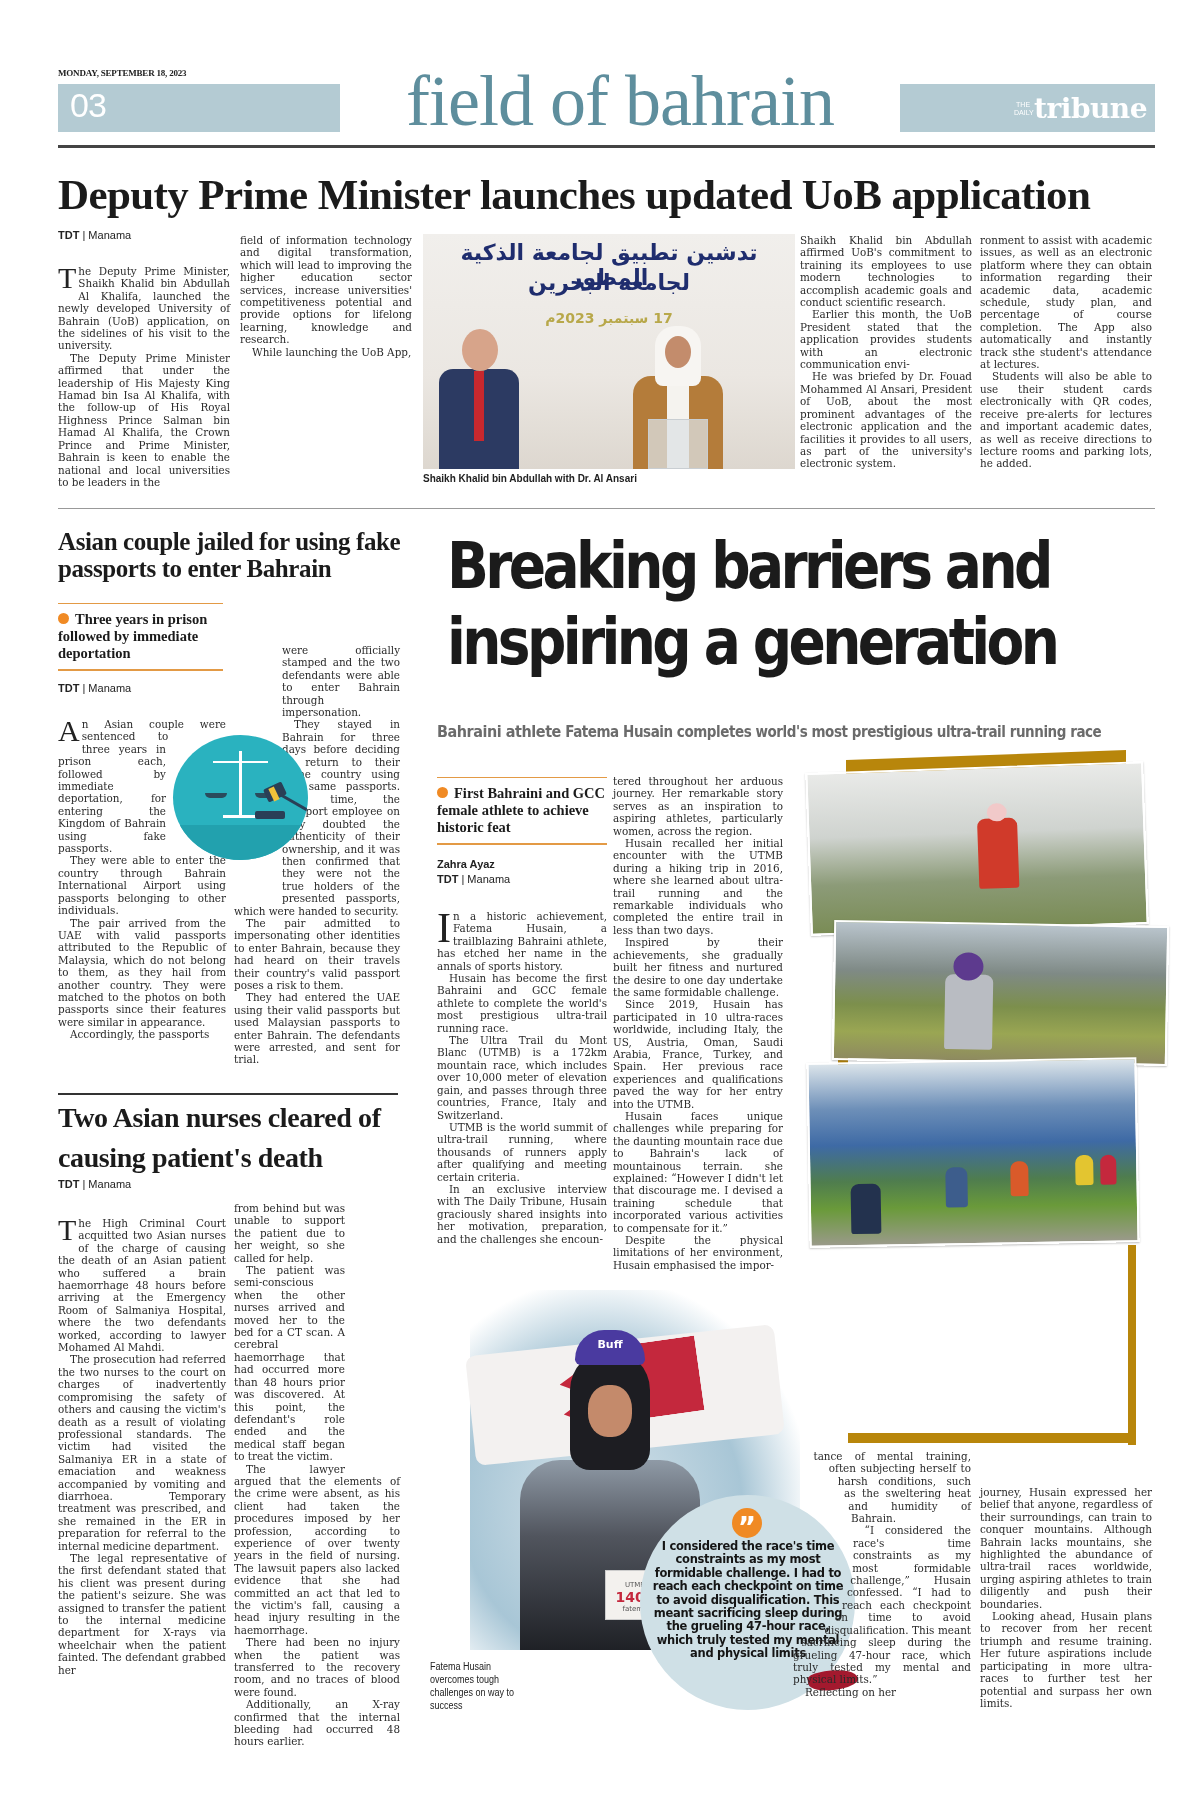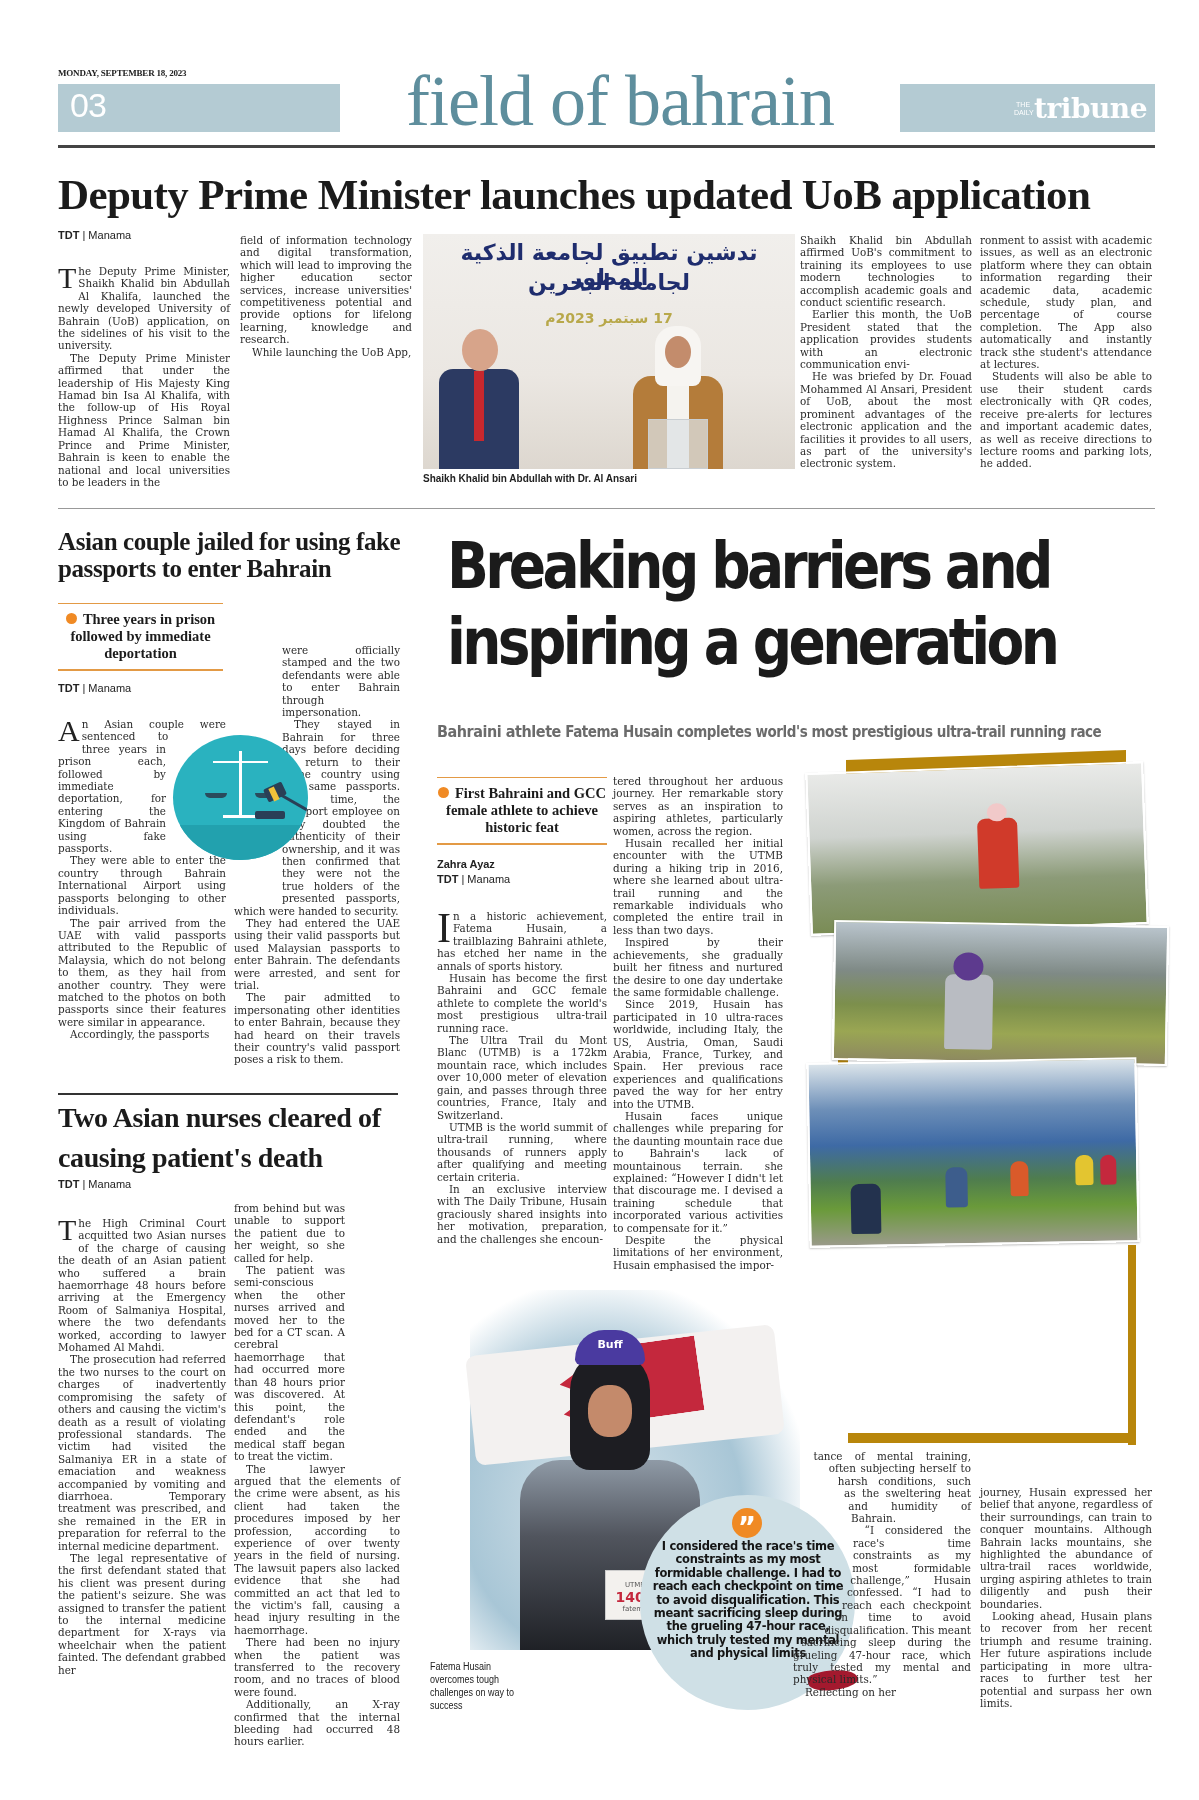--- a/index.html
+++ b/index.html
@@ -41,21 +41,21 @@
   .person-thobe .face { position: absolute; left: 32px; top: 10px; width: 26px; height: 32px; border-radius: 50%; background: #c38c6c; }
   .person-thobe .bisht { position: absolute; left: 0; top: 50px; width: 90px; height: 95px; background: #b47c3a; border-radius: 18px 18px 0 0; }
   .person-thobe .thobe { position: absolute; left: 34px; top: 50px; width: 22px; height: 95px; background: #f5f3ef; }
   .podium { position: absolute; left: 225px; top: 185px; width: 60px; height: 50px; background: rgba(220,225,228,0.75); border: 1px solid #c9ced2; }
   .caption1 { left: 423px; top: 473px; font-family: "Liberation Sans", sans-serif; font-size: 10px; font-weight: bold; color: #222; }
 
   .rule-gray { position: absolute; height: 1px; background: #999; }
 
   
   .h2 { font-family: "Liberation Serif", serif; font-size: 25px; line-height: 27px; color: #1b1b1b; letter-spacing: -0.4px; }
-  .kicker-box { position: absolute; border-top: 1px solid #e39a45; border-bottom: 2px solid #e39a45; text-align: center; }
+  .kicker-box { position: absolute; border-top: 1px solid #e39a45; border-bottom: 2px solid #e39a45; }
   .kicker-text { font-family: "Liberation Serif", serif; font-weight: bold; font-size: 14.5px; line-height: 17px; color: #1b1b1b; }
   .dot { display: inline-block; width: 11px; height: 11px; border-radius: 50%; background: #f08a24; margin-right: 6px; vertical-align: 0; }
 
   .justice-circle { left: 173px; top: 735px; width: 135px; height: 125px; border-radius: 50%; background: #2ab2bf; overflow: hidden; }
   .justice-circle .floor { position: absolute; left: 0; right: 0; bottom: 0; height: 35px; background: #22a1ae; }
   .scale-post { position: absolute; left: 66px; top: 16px; width: 3px; height: 65px; background: #fff; }
   .scale-beam { position: absolute; left: 40px; top: 26px; width: 55px; height: 2px; background: #fff; }
   .scale-base { position: absolute; left: 50px; top: 80px; width: 35px; height: 3px; background: #fff; }
   .pan-l { position: absolute; left: 32px; top: 58px; width: 22px; height: 5px; border-radius: 0 0 12px 12px; background: #2a4b5c; }
   .pan-r { position: absolute; left: 82px; top: 58px; width: 22px; height: 5px; border-radius: 0 0 12px 12px; background: #2a4b5c; }
@@ -163,22 +163,22 @@
   <div style="float:right; width:60px; height:148px; shape-outside:circle(50%);"></div>
   <p class="first"><span class="dropcap">A</span><span>n Asian couple were sentenced to three years in prison each, followed by immediate deportation, for entering the Kingdom of Bahrain using fake passports.</span></p>
   <p>They were able to enter the country through Bahrain International Airport using passports belonging to other individuals.</p>
   <p>The pair arrived from the UAE with valid passports attributed to the Republic of Malaysia, which do not belong to them, as they hail from another country. They were matched to the photos on both passports since their features were similar in appearance.</p>
   <p>Accordingly, the passports</p>
 </div>
 <div class="col" style="left:234px; top:600px; width:166px;margin-top:44px;">
   <div style="float:left; width:48px; height:140px; margin-top:118px;"></div>
   <p class="first">were officially stamped and the two defendants were able to enter Bahrain through impersonation.</p>
   <p>They stayed in Bahrain for three days before deciding to return to their home country using the same passports. This time, the passport employee on duty doubted the authenticity of their ownership, and it was then confirmed that they were not the true holders of the presented passports, which were handed to security.</p>
+  <p>The pair admitted to impersonating other identities to enter Bahrain, because they had heard on their travels their country's valid passport poses a risk to them.</p>
   <p>They had entered the UAE using their valid passports but used Malaysian passports to enter Bahrain. The defendants were arrested, and sent for trial.</p>
-  <p>The pair admitted to impersonating other identities to enter Bahrain, because they had heard on their travels their country's valid passport poses a risk to them.</p>
 </div>
 
 <div class="abs justice-circle">
   <div class="floor"></div>
   <div class="scale-post"></div>
   <div class="scale-beam"></div>
   <div class="scale-base"></div>
   <div class="pan-l"></div>
   <div class="pan-r"></div>
   <div class="gavel-block"></div>

